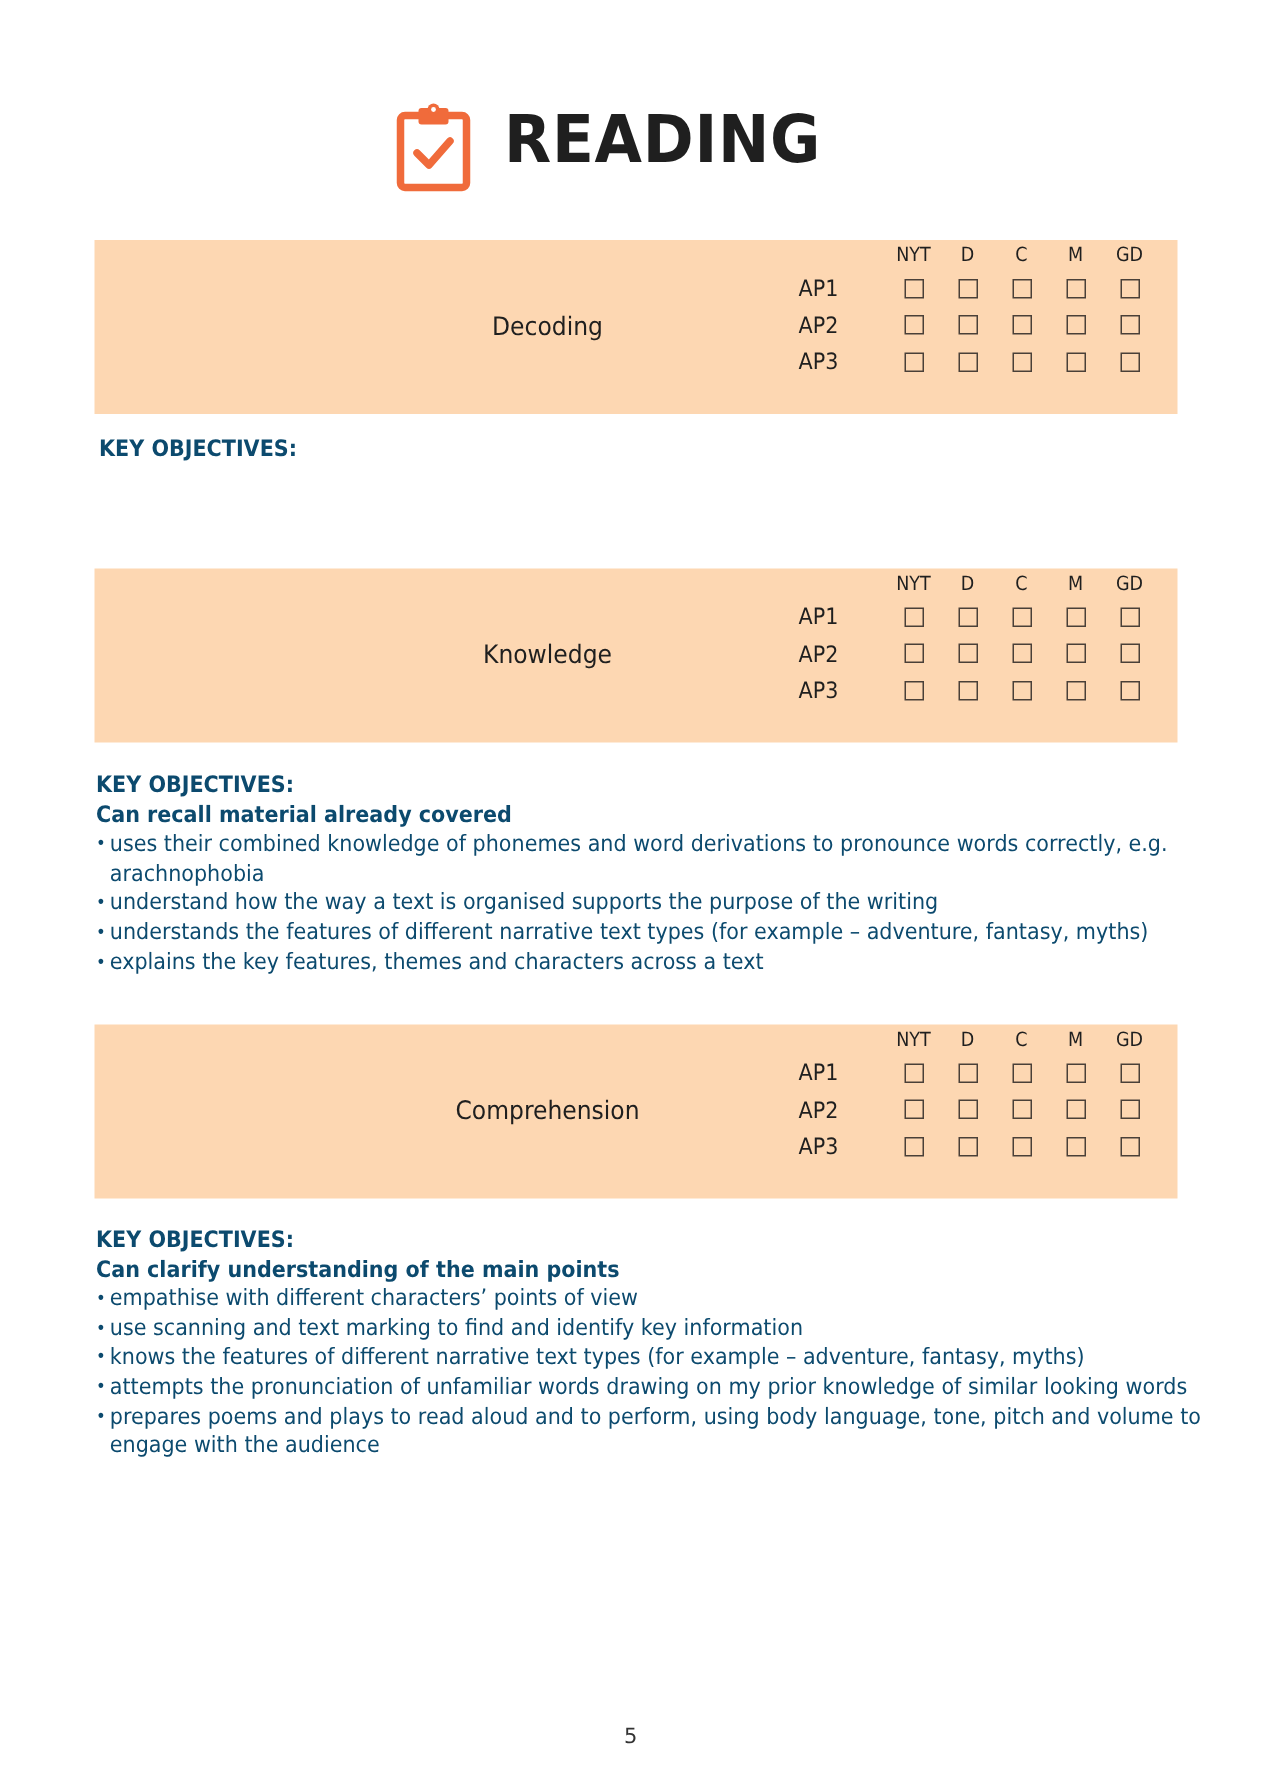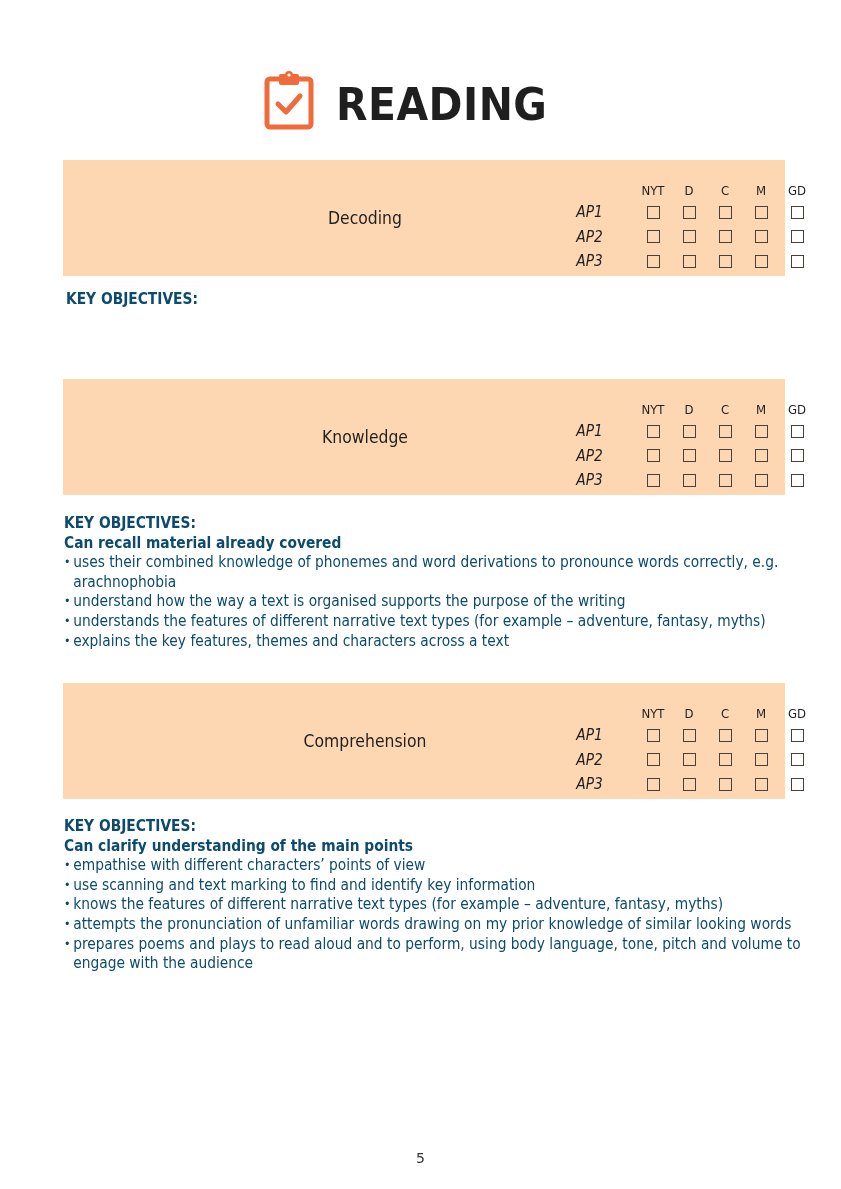--- a/index.html
+++ b/index.html
@@ -5,44 +5,44 @@
   * { box-sizing: border-box; margin: 0; padding: 0; }
   html, body { width: 841px; height: 1189px; background: #ffffff; }
   body {
     position: relative;
     font-family: "DejaVu Sans", "Liberation Sans", sans-serif;
     color: #1f1f1f;
     overflow: hidden;
   }
   .title-row {
     position: absolute; left: 0; top: 68px; width: 841px; height: 62px;
-    display: flex; align-items: flex-end; justify-content: center;
+    display: flex; align-items: flex-start; justify-content: center;
   }
   .title-icon { width: 50px; height: 60px; margin-right: 22px; margin-left: -14px; }
   .title-text {
     font-family: "DejaVu Sans", sans-serif;
     font-size: 44px; font-weight: 700; letter-spacing: 0.5px; color: #1f1f1f;
     transform: scaleX(0.93); transform-origin: left center;
   }
 
   .panel {
     position: absolute; left: 63px; width: 722px; height: 116px;
     background: #fdd7b2;
   }
   .panel-name {
     position: absolute; left: 0; width: 604px; text-align: center;
     top: 48px; font-size: 17px; color: #1f1f1f;
     transform: scaleX(0.92);
   }
   .grid {
-    position: absolute; left: 462px; top: 20px; width: 260px; margin-left: 44px;
+    position: absolute; left: 462px; top: 0; width: 260px;
   }
   .grid-head, .grid-row { display: flex; align-items: center; }
   .grid-head { height: 20px; }
-  .grid-row { height: 24.5px; font-style: italic; }
+  .grid-row { height: 24.5px; }
   .ap-label {
     width: 66px; padding-left: 8px; font-size: 15px; color: #1f1f1f;
     transform: scaleX(0.92); transform-origin: left center;
   }
   .col-head {
     width: 36px; text-align: center; font-size: 13px; color: #1f1f1f;
     transform: scaleX(0.9);
   }
   .cell { width: 36px; display: flex; justify-content: center; }
   .checkbox {

